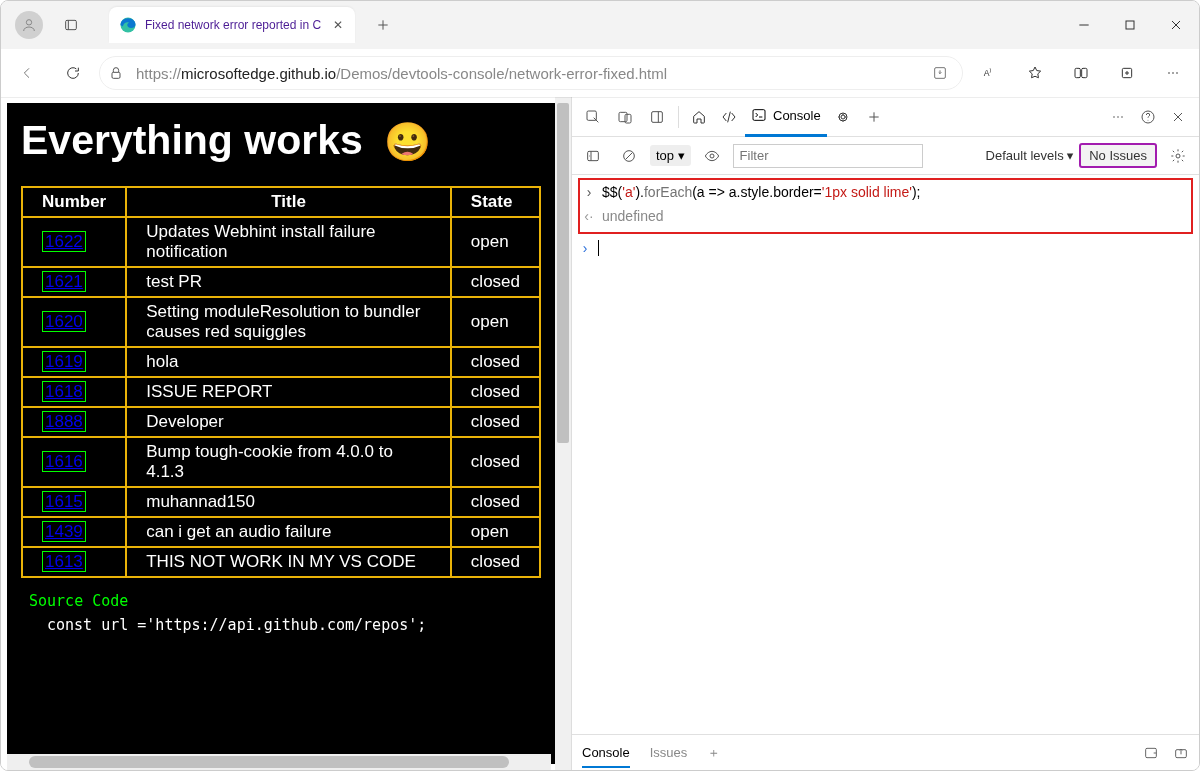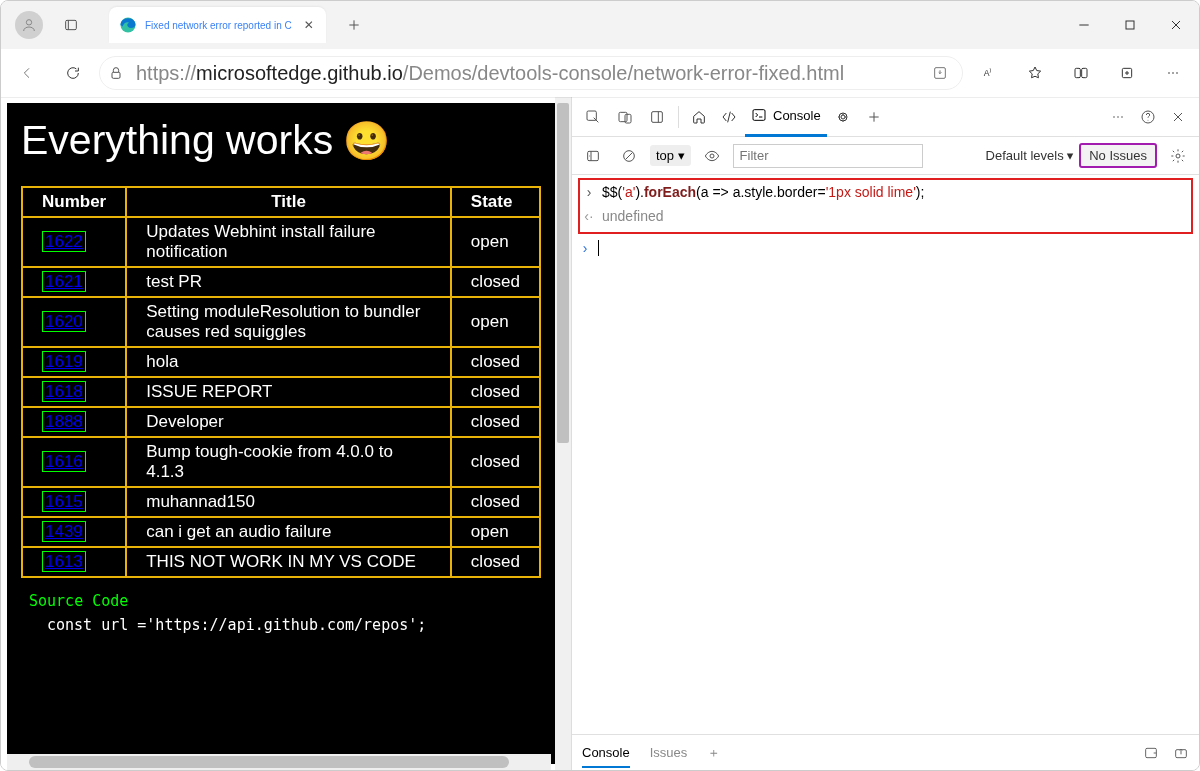--- a/index.html
+++ b/index.html
@@ -3,41 +3,41 @@
 <meta charset="utf-8">
 <style>
 * { margin: 0; padding: 0; box-sizing: border-box; font-family: "Segoe UI", Arial, sans-serif; }
 body { width: 1200px; height: 771px; background: #fff; border: 1px solid #ccc; border-radius: 8px; overflow: hidden; display: flex; flex-direction: column; }
 
 .titlebar { height: 48px; display: flex; align-items: center; background: #f3f3f3; }
 .titlebar .profile { width:28px; height:28px; background:#d0d0d0; border-radius:50%; margin:0 14px; display:flex;align-items:center;justify-content:center;color:#888;}
 .titlebar .tabmgr { width:28px; height:28px; margin-right:24px; display:flex;align-items:center;justify-content:center;color:#555;}
 .tab { height:36px; background:#fff; border-radius:8px 8px 0 0; display:flex; align-items:center; padding:0 8px 0 10px; gap:8px; max-width:290px; box-shadow:0 -1px 2px rgba(0,0,0,.05);}
 .tab .edge-icon { width:18px; height:18px; color:#0b78d0;}
-.tab .title { font-size:10px; color:#3b82f6; white-space:nowrap; overflow:hidden; text-overflow:ellipsis; flex:1;}
+.tab .title { font-size:12px; color:#4c1d95; white-space:nowrap; overflow:hidden; text-overflow:ellipsis; flex:1;}
 .tab .close { width:18px; height:18px; display:flex;align-items:center;justify-content:center; color:#555; font-size:12px;}
 .titlebar .newtab { margin-left:14px; width:28px; height:28px; display:flex;align-items:center;justify-content:center; color:#555;}
 .titlebar .spacer { flex:1; }
 .winbtn { width:46px; height:48px; display:flex;align-items:center;justify-content:center; color:#333; font-size:13px;}
 
 .addrbar { height:48px; background:#fff; display:flex; align-items:center; padding:0 6px; gap:6px; box-shadow: 0 1px 0 rgba(0,0,0,.07); position:relative; z-index:5;}
 .addrbtn { width:40px; height:40px; display:flex;align-items:center;justify-content:center; color:#777;}
 .addrbtn.enabled { color:#333; }
-.url-field { flex:1; height:34px; border:1px solid #eee; border-radius:18px; display:flex; align-items:center; padding:0 8px; gap:8px; color:#777; font-size:20px;}
+.url-field { flex:1; height:34px; border:1px solid #eee; border-radius:18px; display:flex; align-items:center; padding:0 8px; gap:8px; color:#777; font-size:15px;}
 .url-field .lock { color:#555; width:20px; text-align:center;}
 .url-field .url { flex:1; white-space:nowrap; overflow:hidden; color:#888;}
 .url-field .url .host { color:#222; }
 .url-end { width:28px; display:flex;align-items:center;justify-content:center; color:#777;}
 
 .content { flex:1; display:flex; overflow:hidden; background:#fff;}
 
 .page-pane { width:570px; position:relative; }
 .page { position:absolute; inset:6px; background:#000; color:#fff; overflow:hidden; }
 .page-inner { padding:14px 10px 10px 14px; font-family: "Segoe UI", Arial, sans-serif; }
-h1 { font-size:41px; font-weight:400; margin-bottom:22px; display:flex; align-items:center; gap:10px;}
+h1 { font-size:41px; font-weight:700; margin-bottom:22px; display:flex; align-items:flex-end; gap:22px;}
 h1 .emoji { font-size:38px; }
 table { border-collapse:collapse; width:520px; font-size:17px; }
 th, td { border:2px solid #eab308; padding:4px 19px; text-align:left; }
 th:nth-child(1){width:90px; text-align:center;}
 th:nth-child(2){text-align:center;}
 th:nth-child(3){width:70px;}
 .num a { color:#0000ee; text-decoration:underline; border:1px solid lime; padding:0 2px; }
 .src { color:#00ff00; font-family: Consolas, monospace; font-size:15px; margin:14px 0 6px 8px;}
 .code { color:#fff; font-family: Consolas, monospace; font-size:15px; margin-left:26px; white-space:pre;}
 .vscroll { position:absolute; right:0; top:0; width:16px; height:100%; background:#f0f0f0;}
@@ -60,21 +60,21 @@
 .def-lvl { color:#333; display:flex;align-items:center; gap:3px;}
 .issues { background:#f3f3f3; border:2px solid #a21caf; border-radius:3px; padding:3px 8px; color:#333;}
 
 .console-body { flex:1; padding:3px 6px 6px 6px; font-family: Consolas, "Courier New", monospace; font-size:14px; position:relative;}
 .highlight { border:2px solid #e02020; padding:0px 2px 4px 2px; }
 .cline { display:flex; gap:6px; align-items:flex-start; line-height:24px;}
 .carrow { color:#777; width:14px; text-align:center;}
 .carrow.in { color:#555;}
 .carrow.out { color:#999;}
 .ccode { white-space:pre; }
-.tok-method{color:#7f1d1d;font-weight:bold;}
+.tok-method{color:#737373;}
 .tok-str{color:#c41a16;}
 .tok-undef{color:#888;}
 .prompt { margin-top:6px; display:flex; gap:6px;}
 .prompt .carrow{color:#2a6fdb;}
 .cursor { width:1px; height:16px; background:#000; display:inline-block; vertical-align:middle;}
 
 .drawer { height:36px; border-top:1px solid #e0e0e0; display:flex; align-items:center; padding:0 10px; font-size:13px; gap:20px;}
 .drawer .d-tab.active{ color:#000; border-bottom:2px solid #0078d4; padding-bottom:6px; margin-bottom:-8px;}
 .drawer .d-tab { color:#888;}
 .drawer .right { margin-left:auto; display:flex; gap:14px; color:#666;}

